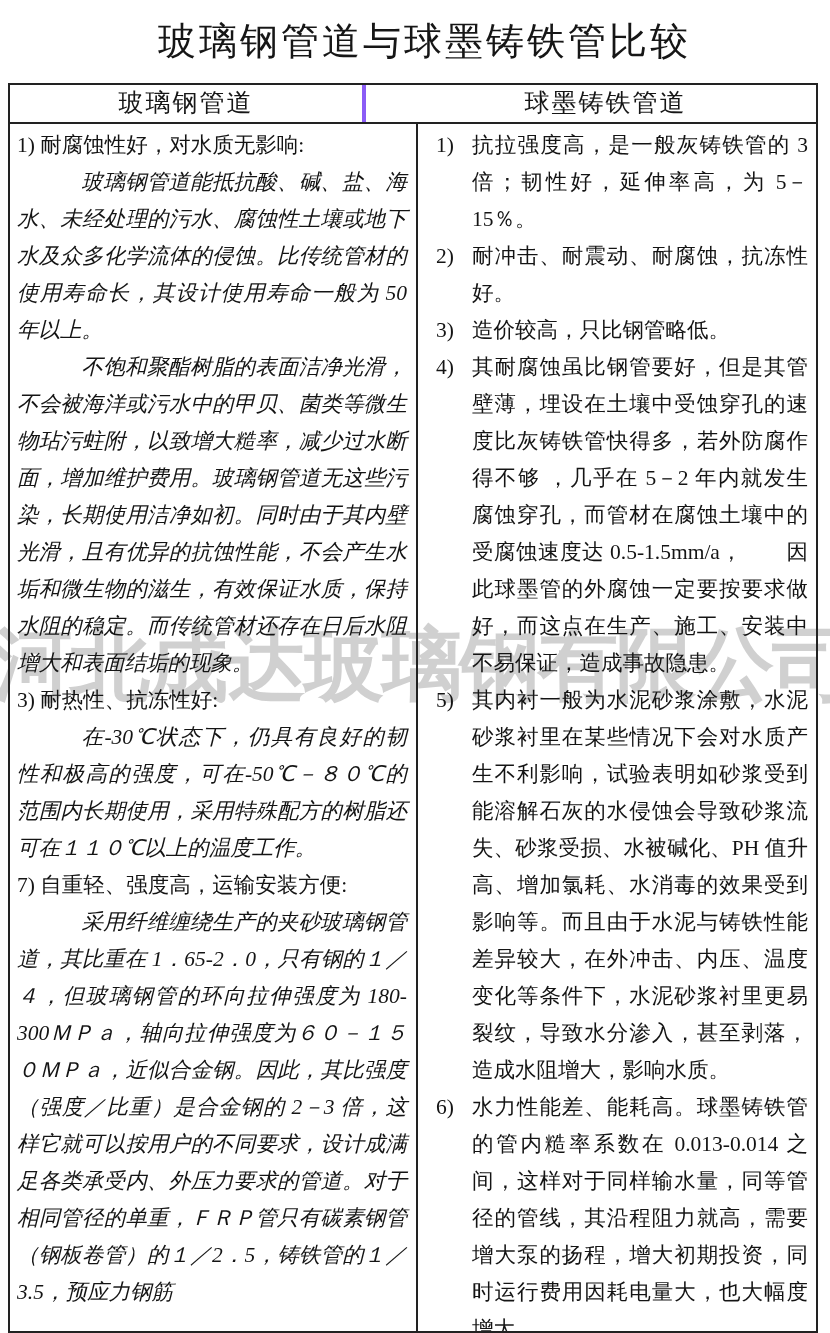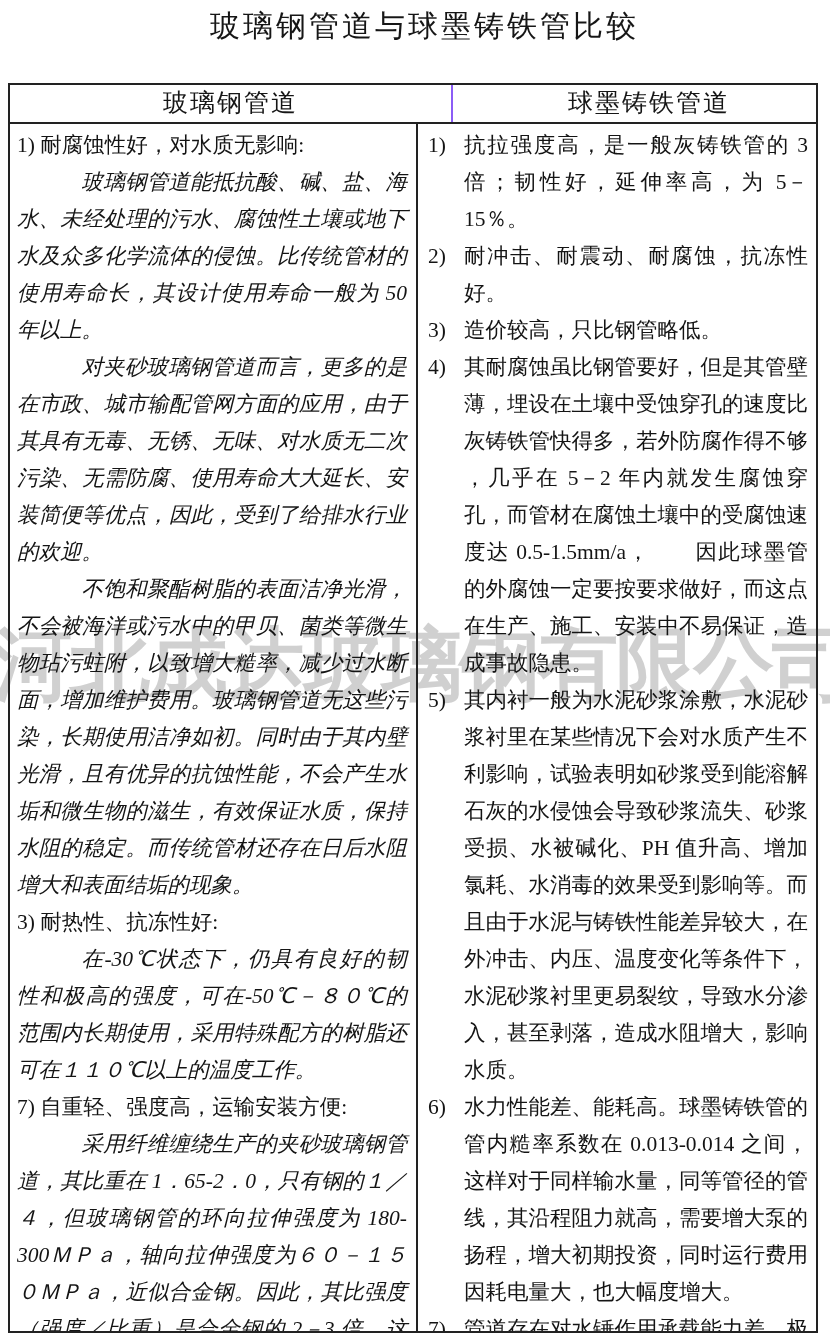--- a/index.html
+++ b/index.html
@@ -29,23 +29,23 @@
     user-select: none;
   }
   .page-content {
     position: relative;
     z-index: 1;
     width: 830px;
     height: 1333px;
   }
   .doc-title {
     text-align: center;
-    font-size: 30px;
+    font-size: 38px;
     letter-spacing: 3px;
-    padding-top: 8px;
+    padding-top: 23px;
     line-height: 36px;
     color: #161616;
     margin-left: 19px;
   }
   .cmp-table {
     position: absolute;
     left: 8px;
     top: 83px;
     width: 810px;
     height: 1250px;
@@ -61,27 +61,28 @@
     flex: none;
   }
   .th {
     font-size: 25px;
     line-height: 34px;
     text-align: center;
     padding: 1px 0 2px 0;
     letter-spacing: 2px;
     color: #161616;
   }
-  .th.left  { width: 443px; border-right: 2px solid #8b5cf6; box-sizing: border-box; }
+  .th.left  { width: 356px; border-right: 4px solid #8b5cf6; box-sizing: border-box; }
   .th.right { flex: 1; padding-left: 29px; }
   .tbody {
     display: flex;
     flex: 1;
     min-height: 0;
     overflow: hidden;
+    gap: 8px;
   }
   .cell {
     font-size: 21.5px;
     line-height: 37px;
     text-align: justify;
     box-sizing: border-box;
     overflow: hidden;
     color: #141414;
   }
   .cell.left {
@@ -111,21 +112,20 @@
 
   <div class="cmp-table">
     <div class="thead">
       <div class="th left">玻璃钢管道</div>
       <div class="th right">球墨铸铁管道</div>
     </div>
     <div class="tbody">
       <div class="cell left">
           <p class="para head">1) 耐腐蚀性好，对水质无影响:</p>
           <p class="para indent">玻璃钢管道能抵抗酸、碱、盐、海水、未经处理的污水、腐蚀性土壤或地下水及众多化学流体的侵蚀。比传统管材的使用寿命长，其设计使用寿命一般为 50 年以上。</p>
-          <p class="para indent">对夹砂玻璃钢管道而言，更多的是在市政、城市输配管网方面的应用，由于其具有无毒、无锈、无味、对水质无二次污染、无需防腐、使用寿命大大延长、安装简便等优点，因此，受到了给排水行业的欢迎。</p>
           <p class="para indent">不饱和聚酯树脂的表面洁净光滑，不会被海洋或污水中的甲贝、菌类等微生物玷污蛀附，以致增大糙率，减少过水断面，增加维护费用。玻璃钢管道无这些污染，长期使用洁净如初。同时由于其内壁光滑，且有优异的抗蚀性能，不会产生水垢和微生物的滋生，有效保证水质，保持水阻的稳定。而传统管材还存在日后水阻增大和表面结垢的现象。</p>
           <p class="para head">3) 耐热性、抗冻性好:</p>
           <p class="para indent">在-30℃状态下，仍具有良好的韧性和极高的强度，可在-50℃－８０℃的范围内长期使用，采用特殊配方的树脂还可在１１０℃以上的温度工作。</p>
           <p class="para head">7) 自重轻、强度高，运输安装方便:</p>
           <p class="para indent">采用纤维缠绕生产的夹砂玻璃钢管道，其比重在 1．65-2．0，只有钢的１／４，但玻璃钢管的环向拉伸强度为 180-300ＭＰａ，轴向拉伸强度为６０－１５０ＭＰａ，近似合金钢。因此，其比强度（强度／比重）是合金钢的 2－3 倍，这样它就可以按用户的不同要求，设计成满足各类承受内、外压力要求的管道。对于相同管径的单重，ＦＲＰ管只有碳素钢管（钢板卷管）的１／2．5，铸铁管的１／3.5，预应力钢筋</p>
         </div>
       <div class="cell right">
           <div class="ritem">
             <span class="rnum">1)</span>
             <span class="rtext">抗拉强度高，是一般灰铸铁管的 3 倍；韧性好，延伸率高，为 5－15％。</span>

